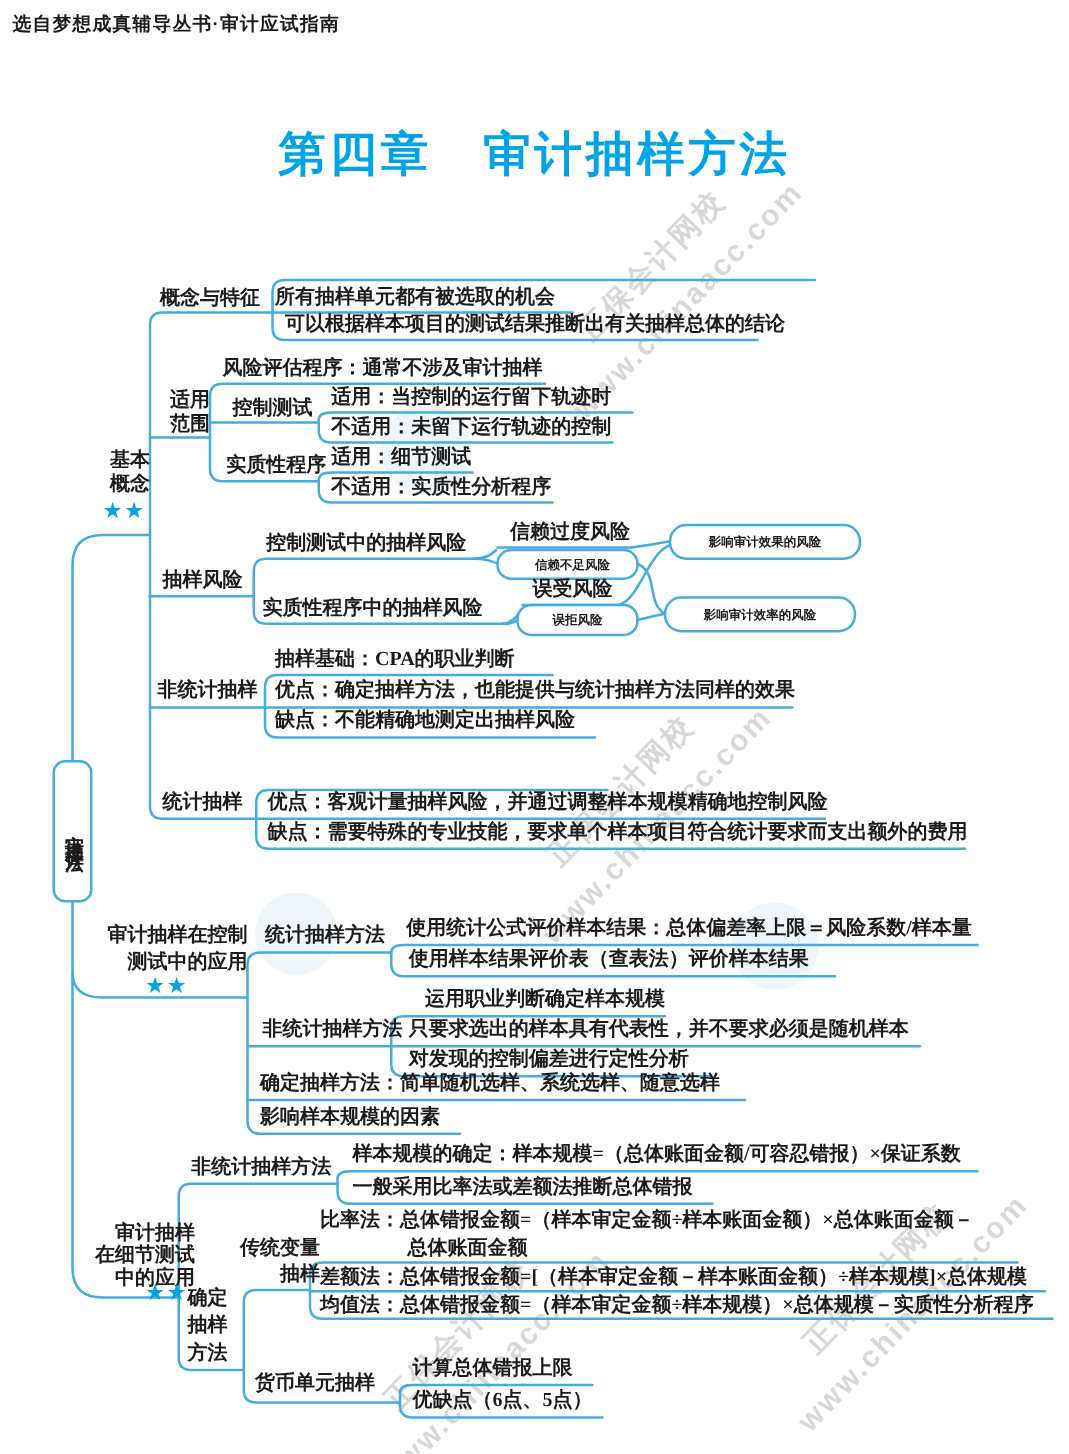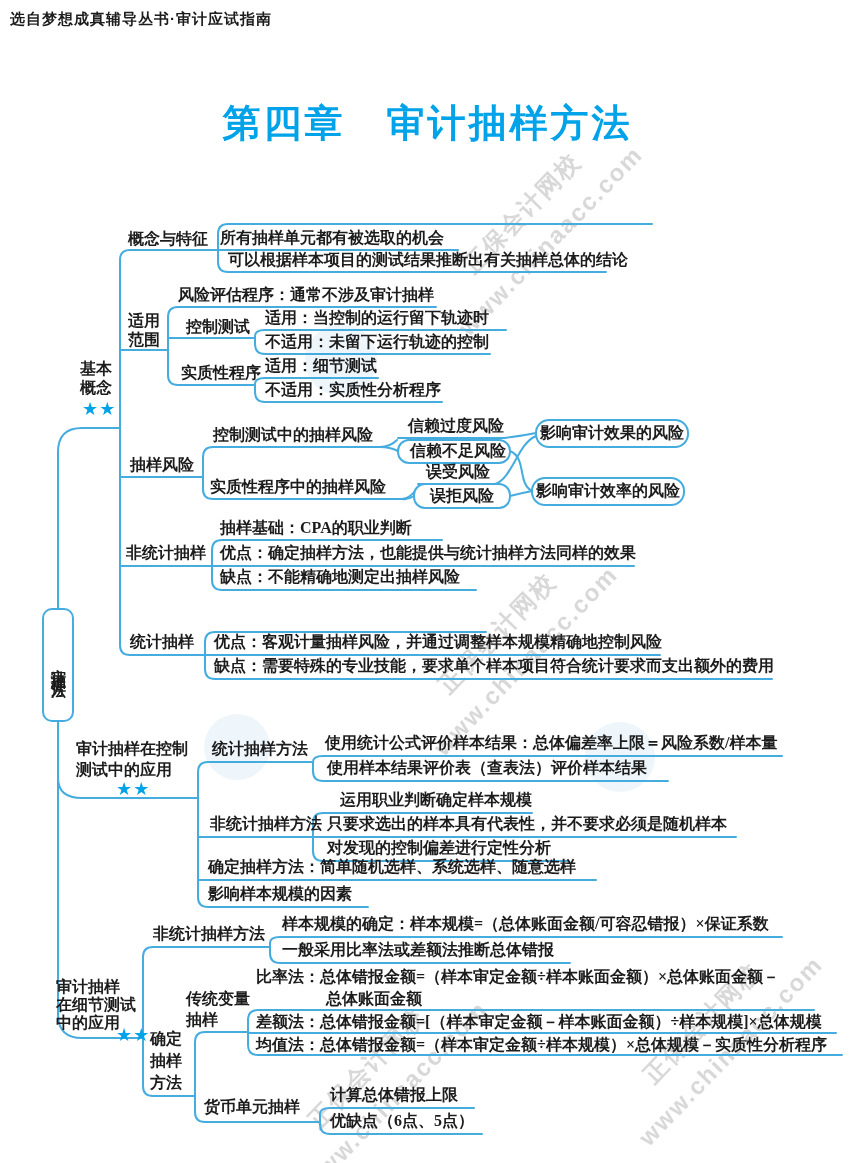--- a/index.html
+++ b/index.html
@@ -1,33 +1,33 @@
 <!DOCTYPE html>
 <html><head>
 <meta charset="utf-8">
 <style>
   html,body{margin:0;padding:0;background:#ffffff;}
   .stage{position:relative;width:855px;height:1163px;background:#fff;overflow:hidden;
          font-family:"Liberation Serif",serif;color:#1c1c1c;}
   svg.lines{position:absolute;left:0;top:0;z-index:2;}
   .t{position:absolute;z-index:3;font-size:16px;font-weight:600;line-height:20px;white-space:nowrap;}
-  .ctr{text-align:left;}
+  .ctr{text-align:right;}
   .hdr{position:absolute;left:10px;top:10px;z-index:3;font-family:"Liberation Sans",sans-serif;
        font-size:15px;font-weight:700;letter-spacing:1px;}
   .title{position:absolute;left:50%;top:98px;transform:translateX(-50%);z-index:3;
          font-family:"Liberation Sans",sans-serif;font-size:38px;font-weight:700;
          color:#00a2e8;letter-spacing:3px;white-space:nowrap;}
   .stars{position:absolute;z-index:3;color:#00a2e8;font-size:18px;letter-spacing:1px;
          font-family:"DejaVu Sans",sans-serif;line-height:18px;}
   .rootbox{position:absolute;left:43px;top:609px;width:30px;height:112px;z-index:3;
            display:flex;align-items:center;justify-content:center;
            writing-mode:vertical-rl;text-orientation:upright;
            font-size:15px;font-weight:700;letter-spacing:3px;}
   .bub{position:absolute;z-index:3;display:flex;align-items:center;justify-content:center;
-       font-size:16px;font-weight:600;white-space:nowrap;}
+       font-size:10px;font-weight:600;white-space:nowrap;}
   .wm{position:absolute;z-index:1;color:rgba(178,178,178,.5);font-size:24px;font-weight:600;
       letter-spacing:2px;transform:rotate(-46deg);transform-origin:left top;
       line-height:40px;white-space:nowrap;text-align:center;font-family:"Liberation Sans",sans-serif;}
   .ring{position:absolute;z-index:0;border-radius:50%;background:rgba(205,228,242,.33);}
 </style>
 </head>
 <body>
 
 <div class="stage">
 

